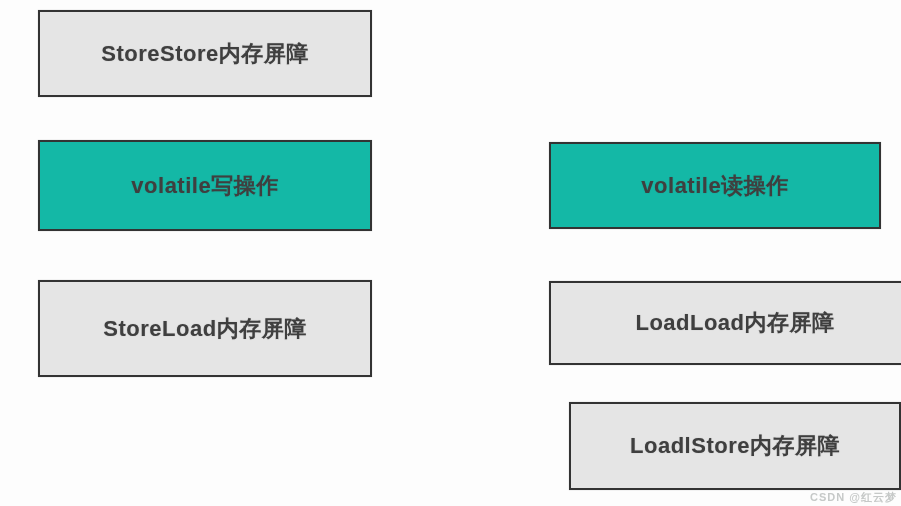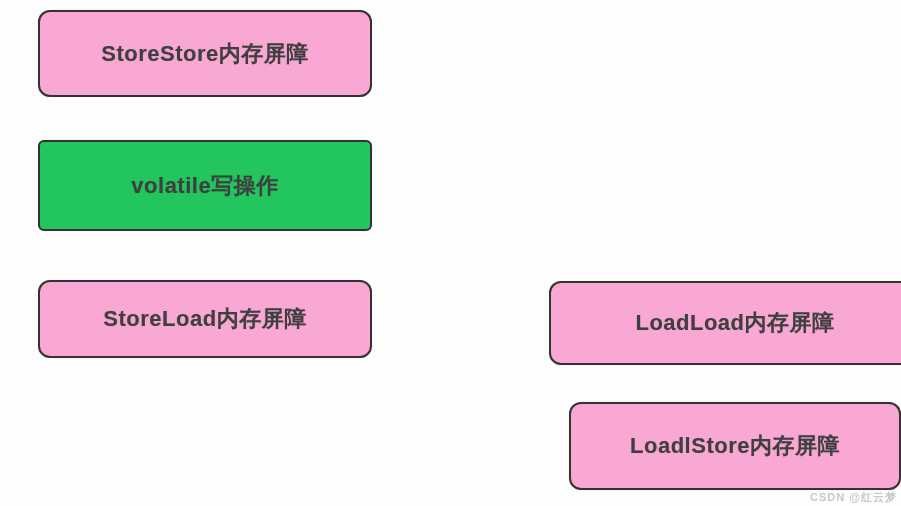--- a/index.html
+++ b/index.html
@@ -17,34 +17,34 @@
   }
   .dbox {
     position: absolute;
     box-sizing: border-box;
     border: 2px solid #333333;
     display: flex;
     align-items: center;
     justify-content: center;
     box-shadow: 0 0 1px rgba(0,0,0,0.25);
   }
-  .dbox.white { background: #f9a8d4; border-radius: 12px; }
-  .dbox.gray  { background: #22c55e; border-radius: 6px; }
+  .dbox.white { background: #e5e5e5; }
+  .dbox.gray  { background: #14b8a6; }
   .dbox .label {
     color: #3f3f3f;
     font-size: 22px;
     font-weight: bold;
     letter-spacing: 0.5px;
     text-shadow: 0 0 1px rgba(63,63,63,0.35);
     white-space: nowrap;
   }
   
   .pos-storestore   { left: 38px;  top: 10px;  width: 334px; height: 87px; }
   .pos-vwrite       { left: 38px;  top: 140px; width: 334px; height: 91px; }
-  .pos-storeload    { left: 38px;  top: 280px; width: 334px; height: 78px; }
+  .pos-storeload    { left: 38px;  top: 280px; width: 334px; height: 97px; }
   
   .pos-vread        { left: 549px; top: 142px; width: 332px; height: 87px; }
   .pos-loadload     { left: 549px; top: 281px; width: 372px; height: 84px; }
   .pos-loadlstore   { left: 549px; top: 402px; width: 332px; height: 88px; margin-left: 20px; }
   .watermark {
     position: absolute;
     right: 4px;
     bottom: 1px;
     font-size: 11px;
     font-weight: bold;
@@ -63,20 +63,23 @@
   </div>
 
   <div class="dbox gray pos-vwrite">
     <span class="label">volatile写操作</span>
   </div>
 
   <div class="dbox white pos-storeload">
     <span class="label">StoreLoad内存屏障</span>
   </div>
 
+  <div class="dbox gray pos-vread">
+    <span class="label">volatile读操作</span>
+  </div>
 
   <div class="dbox white pos-loadload">
     <span class="label">LoadLoad内存屏障</span>
   </div>
 
   <div class="dbox white pos-loadlstore">
     <span class="label">LoadlStore内存屏障</span>
   </div>
 
   <div class="watermark">CSDN @红云梦</div>

